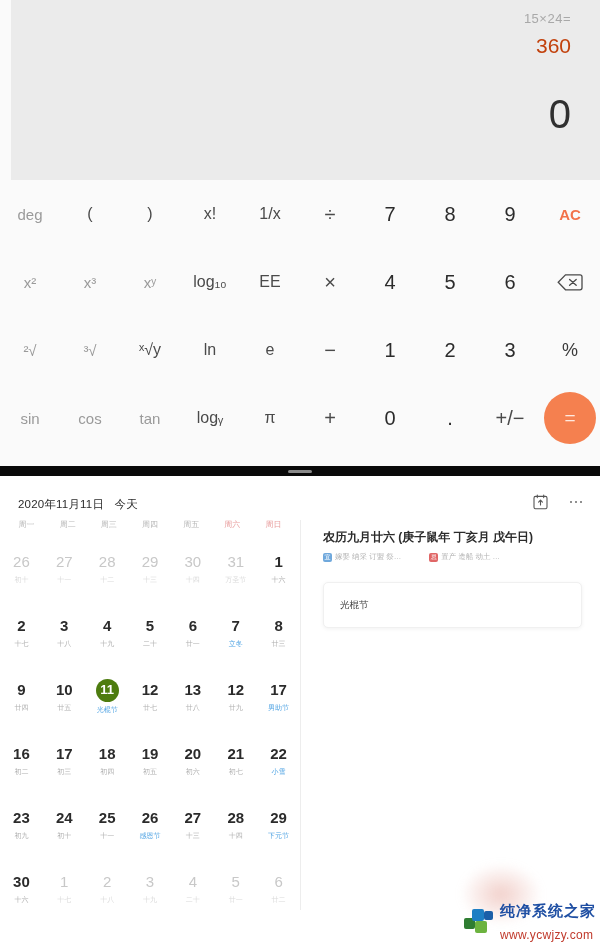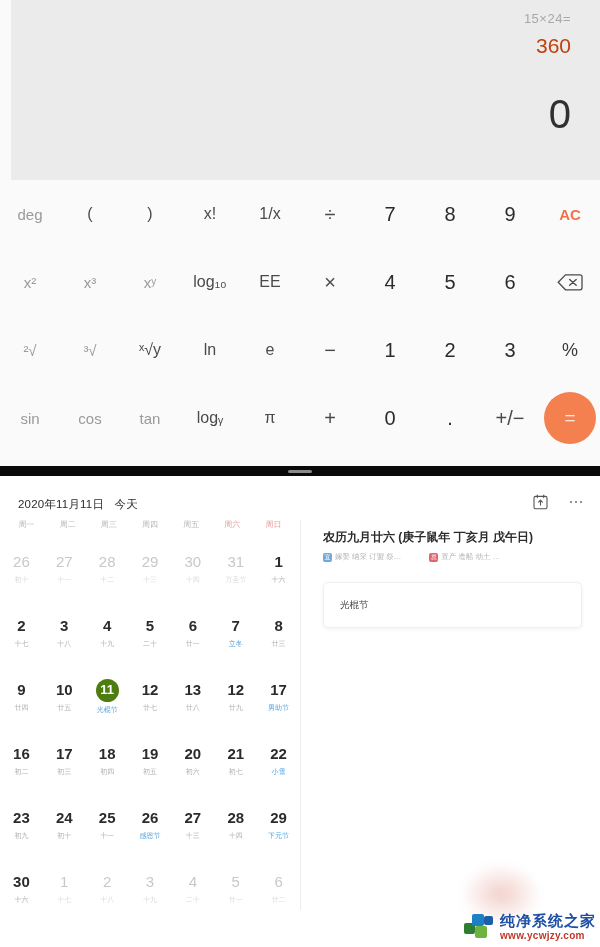--- a/index.html
+++ b/index.html
@@ -120,21 +120,21 @@
   }
   .wm-blur {
     position:absolute; right:58px; bottom:22px; width:82px; height:62px;
     background:radial-gradient(ellipse at center, rgba(231,170,160,0.55), rgba(255,255,255,0) 70%);
     filter: blur(4px);
   }
   .wm-logo { width:30px; height:26px; position:relative; }
   .wm-logo i { position:absolute; display:block; border-radius:2px; }
   .wm-text { display:flex; flex-direction:column; line-height:1; }
   .wm-name { font-size:15px; font-weight:700; color:#1f4fa3; letter-spacing:1px; }
-  .wm-url { font-size:10px; font-weight:700; color:#c0392b; margin-top:3px; letter-spacing:0.3px; }
+  .wm-url { font-size:12px; font-weight:400; color:#c0392b; margin-top:11px; letter-spacing:0.3px; }
 </style>
 </head>
 <body>
 
 <div id="app">
 
   <section class="calc">
 
     <div class="calc-display">
       <div class="calc-expr">15×24=</div>

